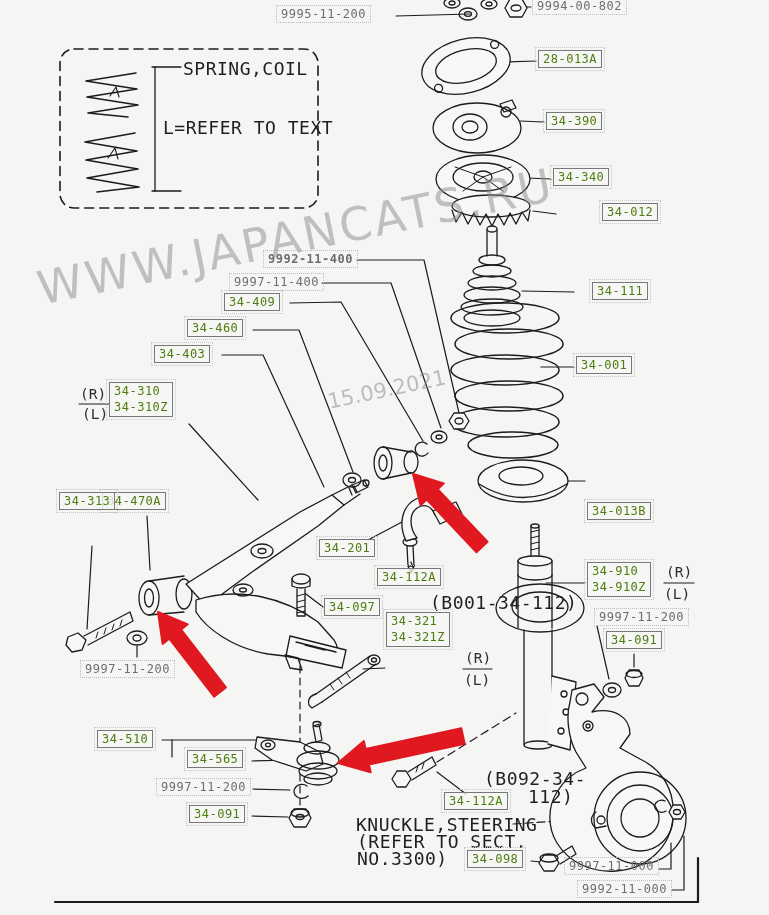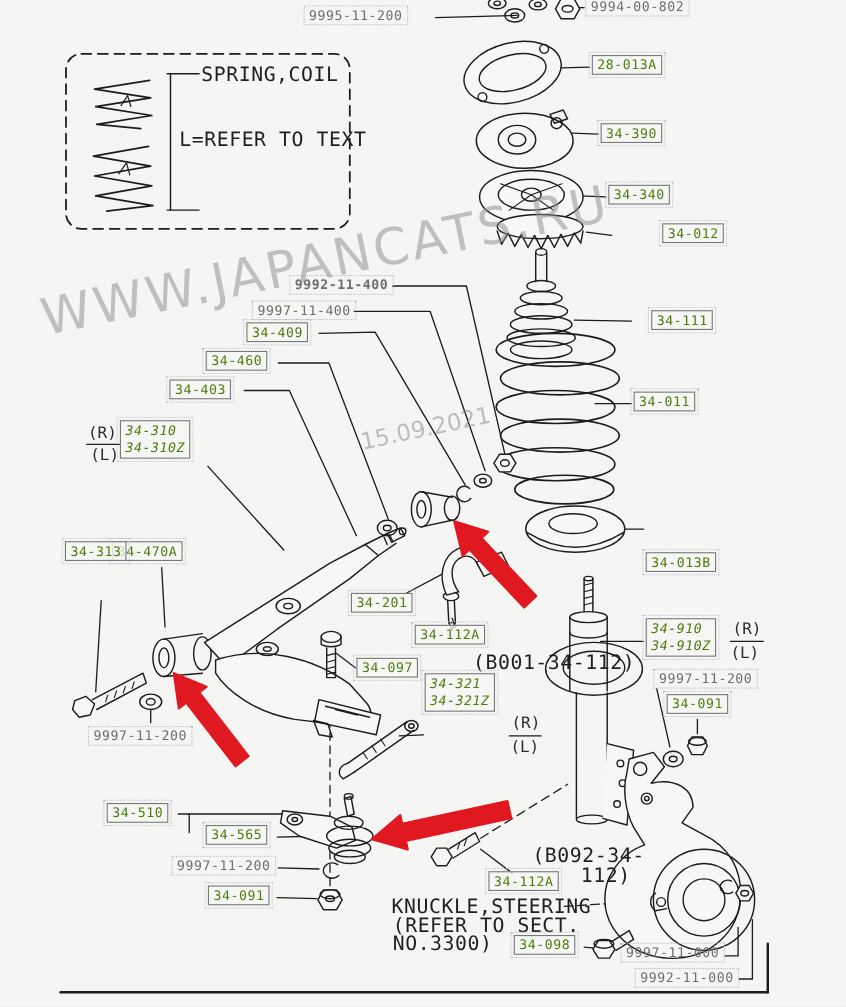--- a/index.html
+++ b/index.html
@@ -3,21 +3,21 @@
 <meta charset="utf-8">
 <style>
   html,body{margin:0;padding:0;background:#e9e9e7;}
   .stage{position:relative;width:769px;height:915px;background:#f5f5f3;overflow:hidden;
          font-family:"DejaVu Sans Mono","Liberation Mono",monospace;}
   svg.art{position:absolute;left:0;top:0;}
   .plabel{position:absolute;font-size:12px;letter-spacing:.5px;color:#6e6e6e;line-height:1.2;
           padding:1px 4px;border:1px dotted #b9bfca;white-space:nowrap;z-index:5;}
   .plabel.boxed{border:1.4px solid #787878;outline:1px dotted #c2c8d2;outline-offset:2px;
           color:#4d7c0f;background:rgba(246,246,244,.78);}
-  .plabel.rows{padding:0;font-style:italic;}
+  .plabel.rows{padding:0;}
   .plabel.rows div{padding:1px 4px;}
   .rl{position:absolute;font-size:14.5px;color:#2c2c2c;white-space:nowrap;z-index:5;}
   .note{position:absolute;font-size:18px;color:#1f1f1f;white-space:nowrap;letter-spacing:.5px;z-index:5;}
   .wm{position:absolute;color:#8f8f8f;white-space:nowrap;pointer-events:none;z-index:8;}
   .wm.site{left:38px;top:262px;font-size:46px;letter-spacing:3px;opacity:.52;transform:rotate(-11.5deg);transform-origin:left center;font-family:"DejaVu Sans","Liberation Sans",sans-serif;}
   .wm.date{left:328px;top:390px;font-size:21px;opacity:.55;transform:rotate(-12deg);transform-origin:left center;font-family:"DejaVu Sans","Liberation Sans",sans-serif;}
 </style>
 </head>
 <body>
 
@@ -309,21 +309,21 @@
   <div class="note" style="left:183px;top:58px;">SPRING,COIL</div>
   <div class="note" style="left:163px;top:117px;">L=REFER TO TEXT</div>
 
   <div class="plabel" style="left:276px;top:5px;">9995-11-200</div>
   <div class="plabel" style="left:532px;top:-3px;">9994-00-802</div>
   <div class="plabel boxed" style="left:538px;top:50px;">28-013A</div>
   <div class="plabel boxed" style="left:546px;top:112px;">34-390</div>
   <div class="plabel boxed" style="left:553px;top:168px;">34-340</div>
   <div class="plabel boxed" style="left:558px;top:203px;margin-left:44px;">34-012</div>
   <div class="plabel boxed" style="left:568px;top:282px;margin-left:24px;">34-111</div>
-  <div class="plabel boxed" style="left:576px;top:356px;">34-011</div>
+  <div class="plabel boxed" style="left:576px;top:356px;">34-001</div>
   <div class="plabel boxed" style="left:587px;top:471px;margin-top:31px;">34-013B</div>
 
   <div class="plabel" style="left:263px;top:250px;font-weight:bold;">9992-11-400</div>
   <div class="plabel" style="left:229px;top:273px;">9997-11-400</div>
   <div class="plabel boxed" style="left:224px;top:293px;">34-409</div>
   <div class="plabel boxed" style="left:187px;top:319px;">34-460</div>
   <div class="plabel boxed" style="left:154px;top:345px;">34-403</div>
 
   <div class="rl" style="left:80px;top:386px;">(R)</div>
   <div class="rl" style="left:82px;top:406px;">(L)</div>

